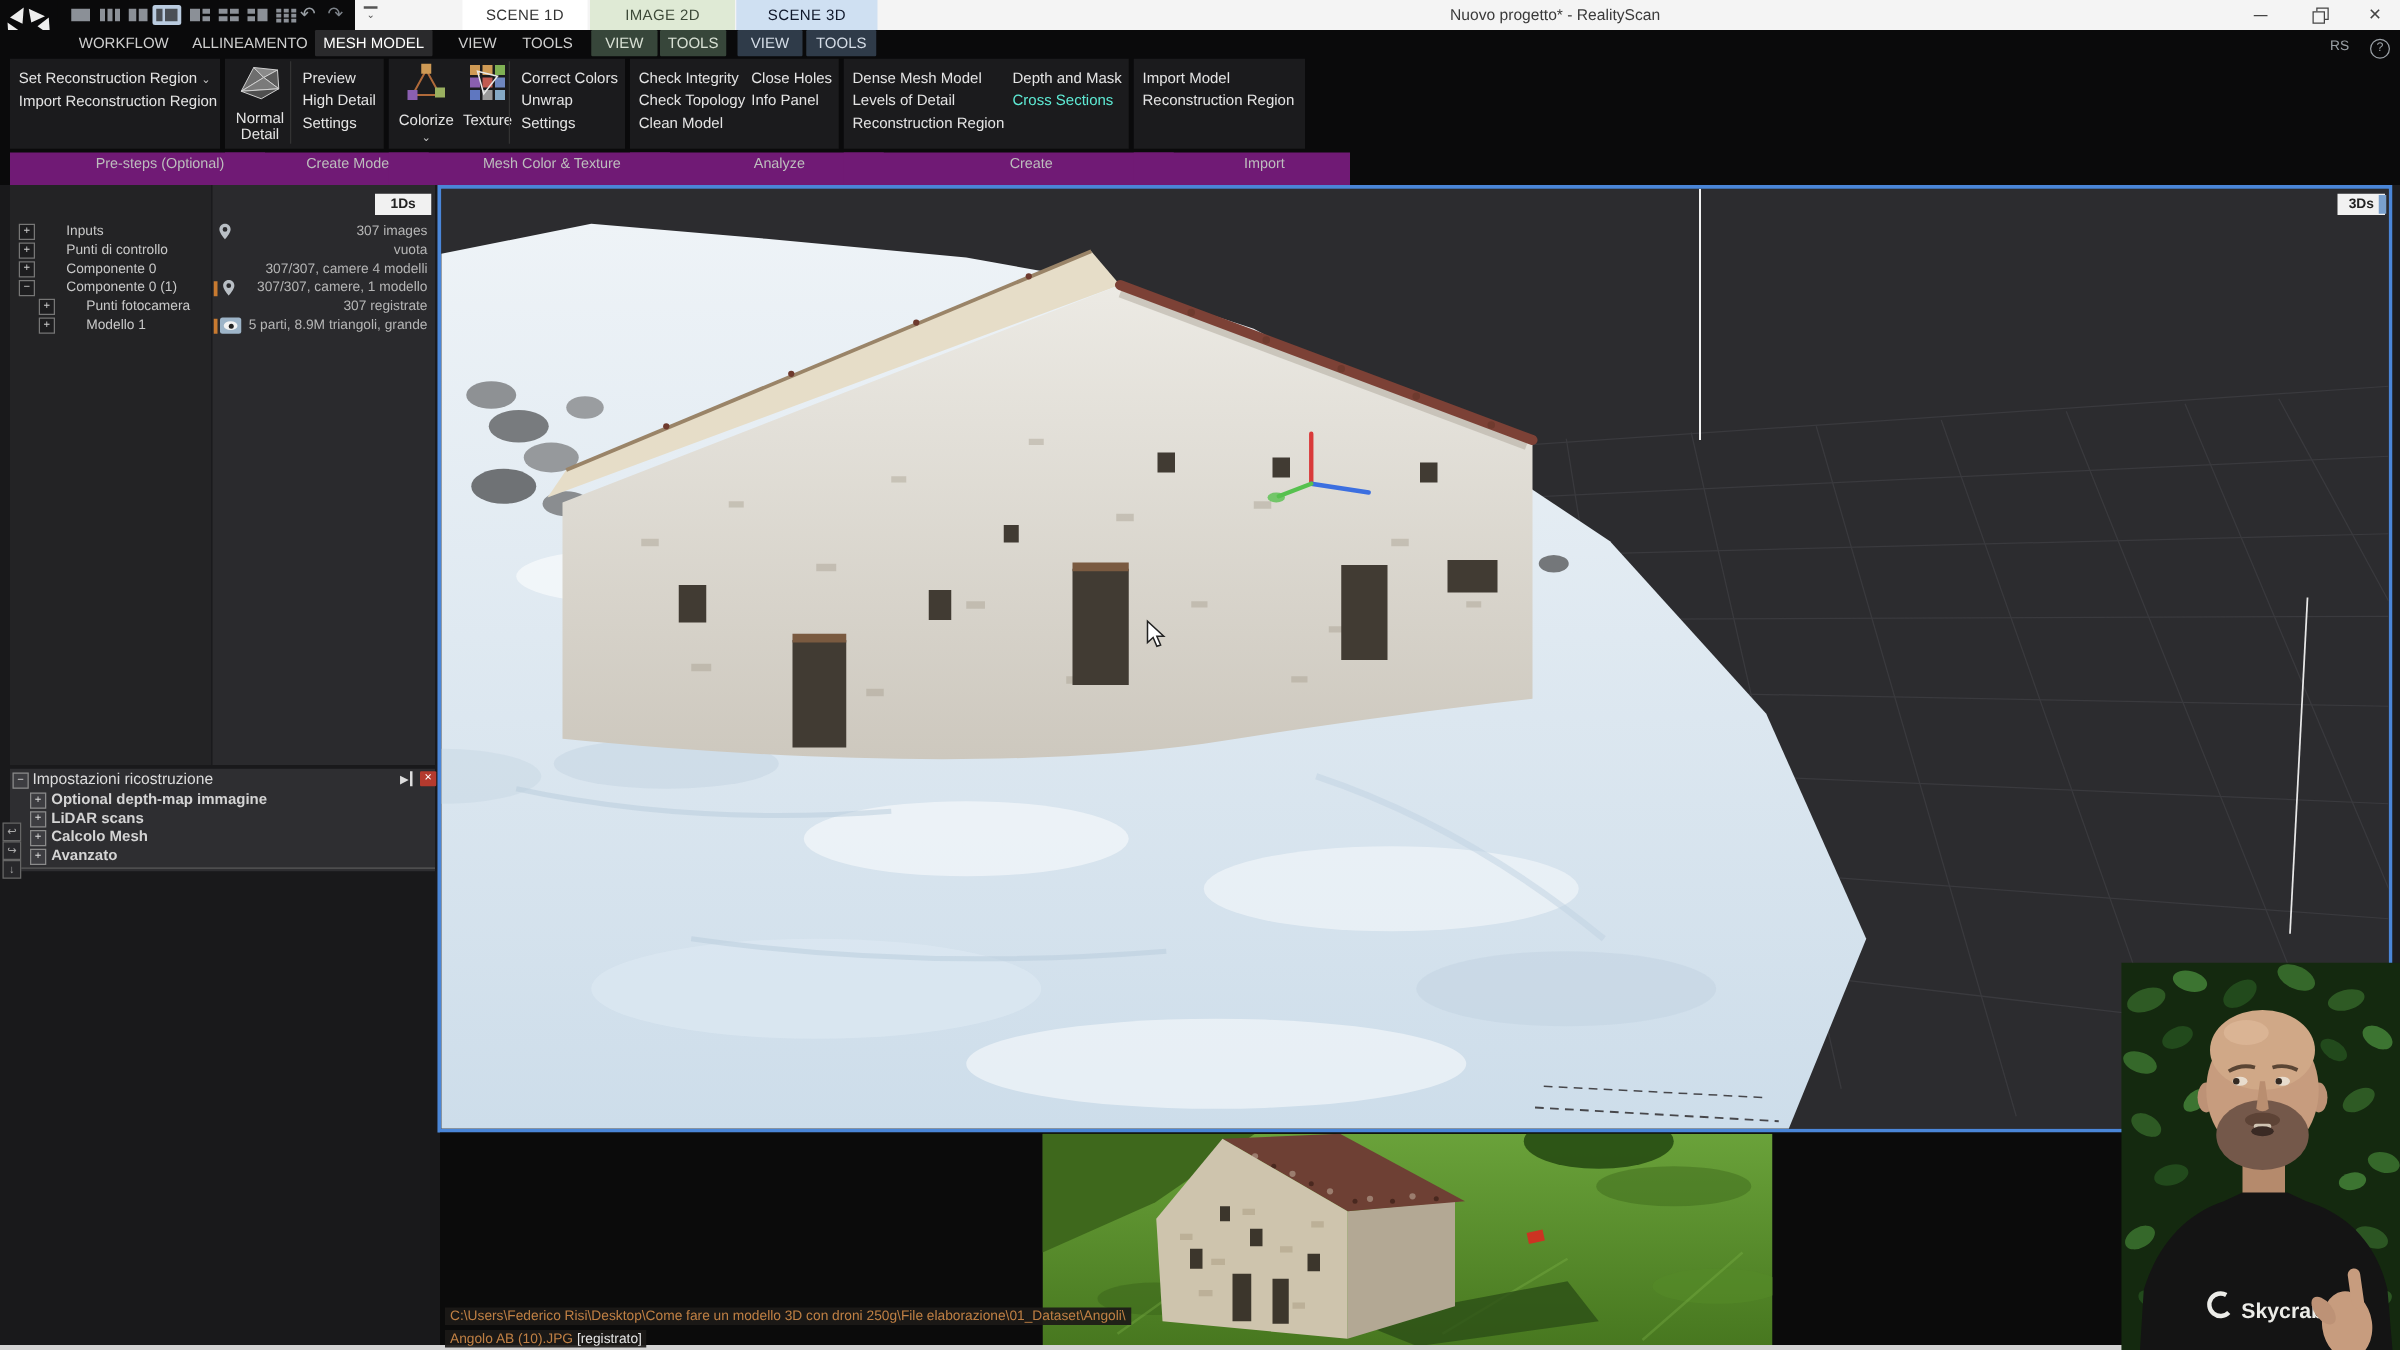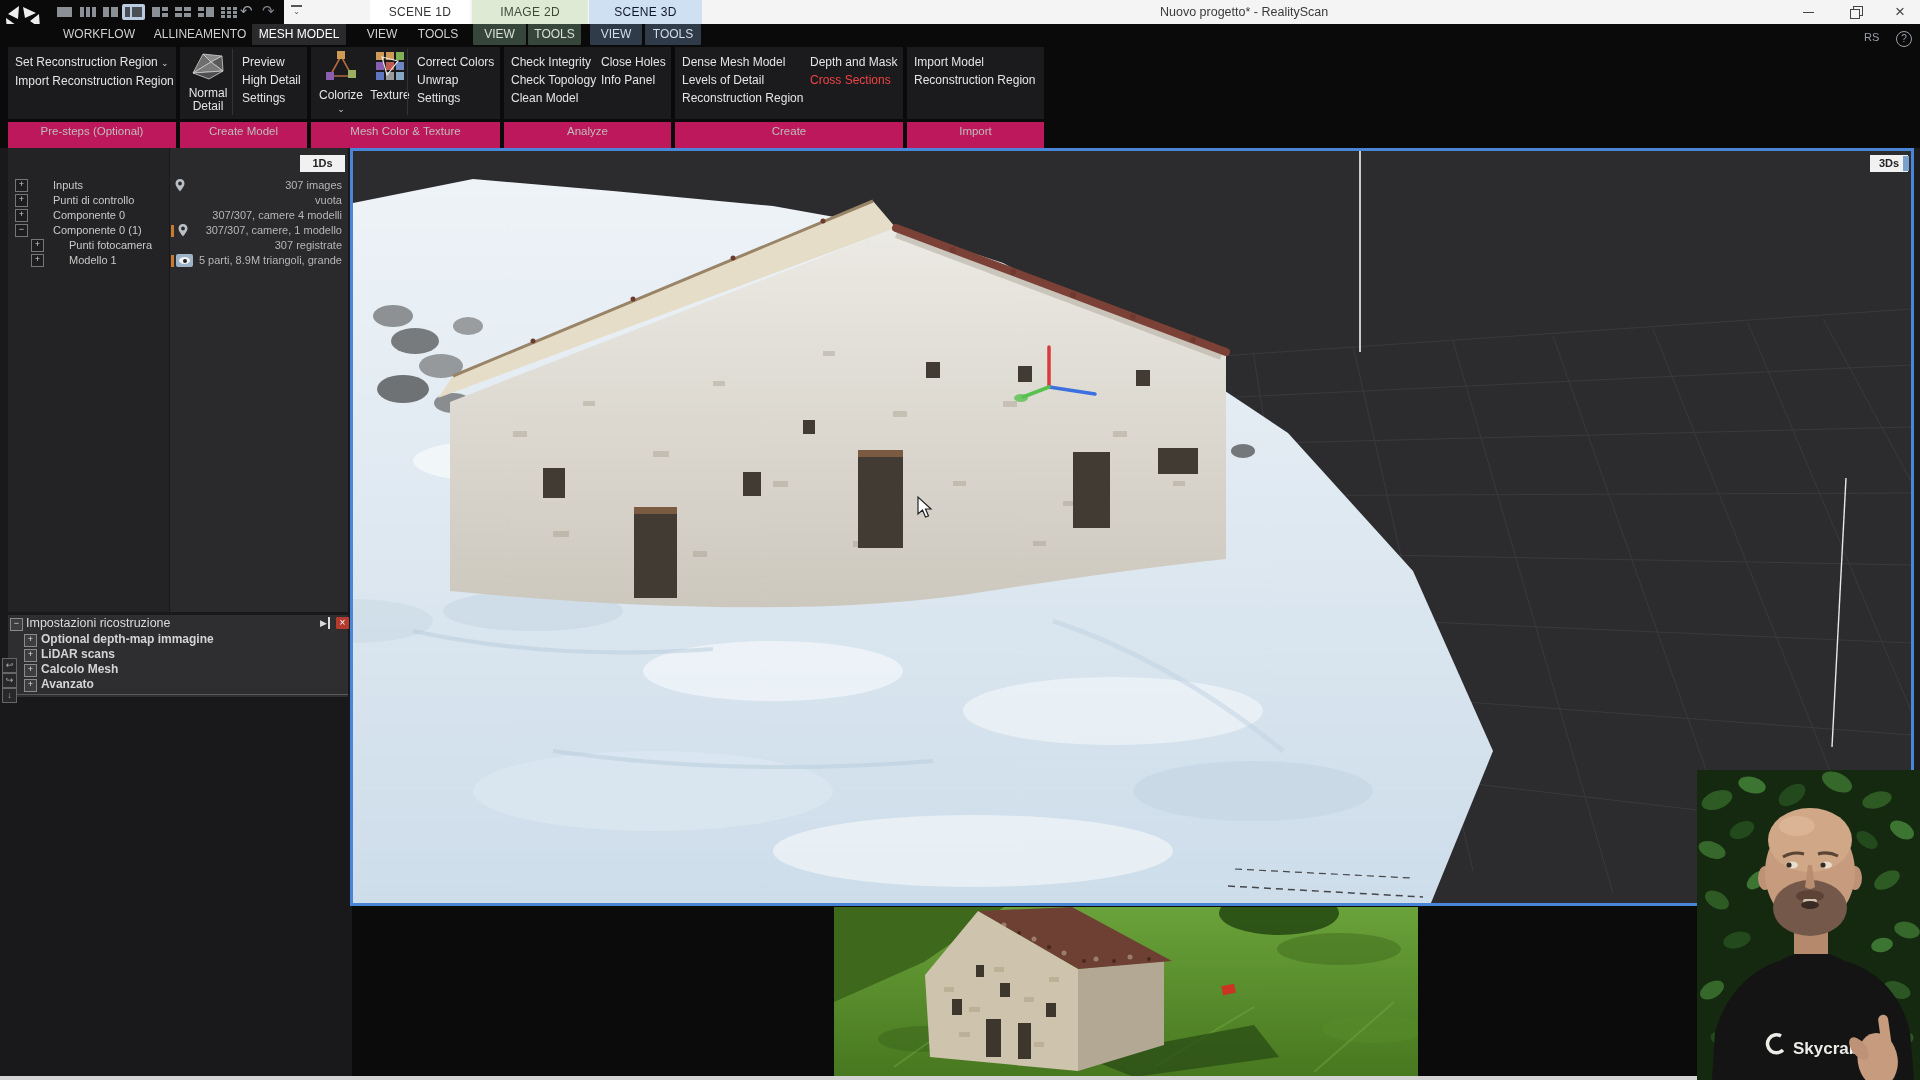--- a/index.html
+++ b/index.html
@@ -13,24 +13,24 @@
   .ltico{top:5px;width:19px;height:14px;}
   .ltico .b{position:absolute;background:#8b9097;}
   .hl{background:#b9cbdf;border-radius:2px;}
   .uglyph{top:2px;font-size:15px;color:#9aa0a6;}
   .winbtn{top:0;width:36px;height:24px;text-align:center;color:#444;cursor:default;}
   
   #ribbonband{left:0;top:24px;width:1920px;height:122px;background:#0a0a0b;}
   .rtab{top:24px;height:21px;line-height:21px;font-size:12px;color:#cfcfcf;text-align:center;}
   .rtab-box{border-radius:1px;}
   .rpanel{background:#1b1b1d;top:47px;height:72px;}
-  .rlabel{top:122px;height:30px;line-height:18px;background:#be185d;text-align:center;
-          font-size:11.5px;color:#bdbdbd;}
+  .rlabel{top:122px;height:30px;line-height:18px;background:#701a75;text-align:center;
+          font-size:11.5px;color:#bdbdbd;padding-left:36px;}
   .ritem{font-size:12px;color:#e4e4e4;line-height:18px;padding-left:7px;white-space:nowrap;}
-  .ritem.dis{color:#ef4444;}
+  .ritem.dis{color:#5eead4;}
   .bigbtn-label{font-size:12px;color:#e4e4e4;text-align:center;line-height:13px;}
   .chev{font-size:9px;color:#cfcfcf;}
   
   #leftcol{left:0;top:148px;width:352px;height:932px;background:#19191b;}
   #treepanel-l{left:8px;top:0px;width:161px;height:464px;background:#232325;}
   #treepanel-r{left:170px;top:0px;width:178px;height:464px;background:#2a2a2d;}
   .trow{height:15px;font-size:11px;color:#c9c9c9;line-height:15px;margin-left:21px;}
   .tval{height:15px;font-size:11px;color:#b6b6b6;line-height:15px;text-align:right;}
   .exp{position:absolute;width:11px;height:11px;border:1px solid #767676;background:#1d1d1f;
        color:#cccccc;font-size:9px;line-height:9px;text-align:center;}
@@ -504,20 +504,24 @@
       <rect x="152" y="112" width="15" height="38"></rect>
         <rect x="184" y="116" width="13" height="36"></rect>
       <rect x="118" y="92" width="10" height="16"></rect>
         <rect x="166" y="76" width="10" height="14"></rect>
       <rect x="212" y="96" width="10" height="14"></rect>
         <rect x="142" y="58" width="8" height="12"></rect>
     </g>
     <rect x="388" y="78" width="13" height="9" fill="#cc3322" transform="rotate(-12 394 82)"></rect>
   </svg>
 
+  <div class="abs" style="left:4px;top:137px;z-index:10">
+    <div class="statusline txt"><span>C:\Users\Federico Risi\Desktop\Come fare un modello 3D con droni 250g\File elaborazione\01_Dataset\Angoli\</span></div><br>
+    <div class="statusline txt" style="margin-top:0px"><span>Angolo AB (10).JPG</span> <span class="white">[registrato]</span></div>
+  </div>
 </div>
 
 <div id="bottombar" class="abs"></div>
 <div class="abs" style="left:1914px;top:148px;width:6px;height:932px;background:#1d1d1f"></div>
 
 <div class="abs" style="left:1697px;top:770px;width:223px;height:310px;z-index:60">
   <svg width="223" height="310" viewBox="0 0 223 310">
     <rect width="223" height="310" fill="#14290f"></rect>
     <g>
       <ellipse cx="20" cy="30" rx="16" ry="9" fill="#2e5a24" transform="rotate(-20 20 30)"></ellipse>

